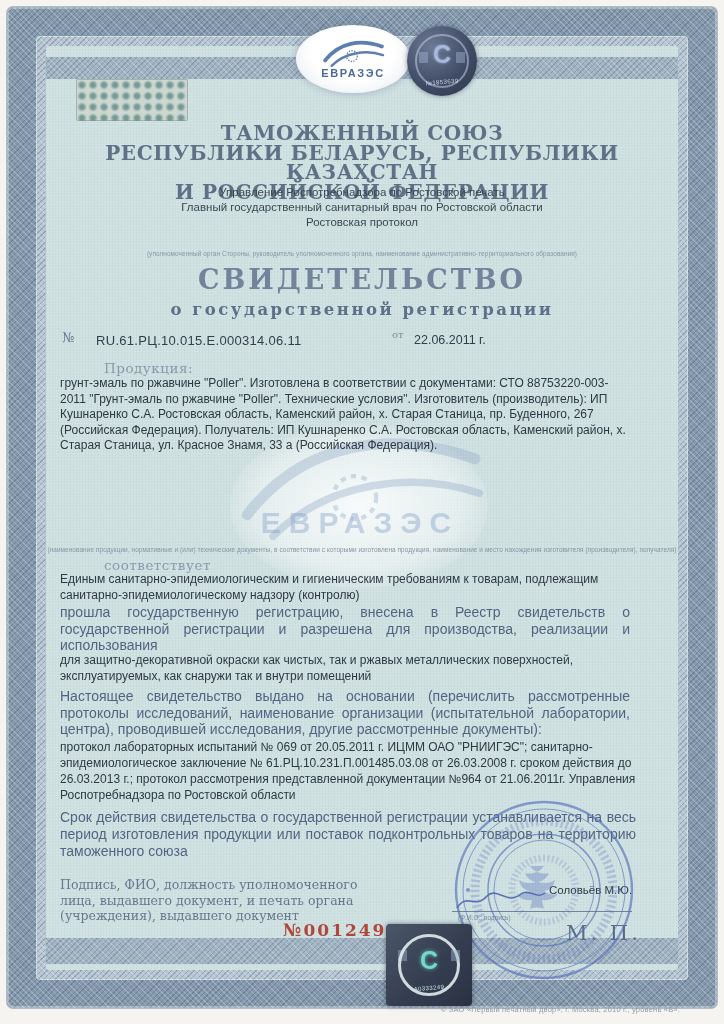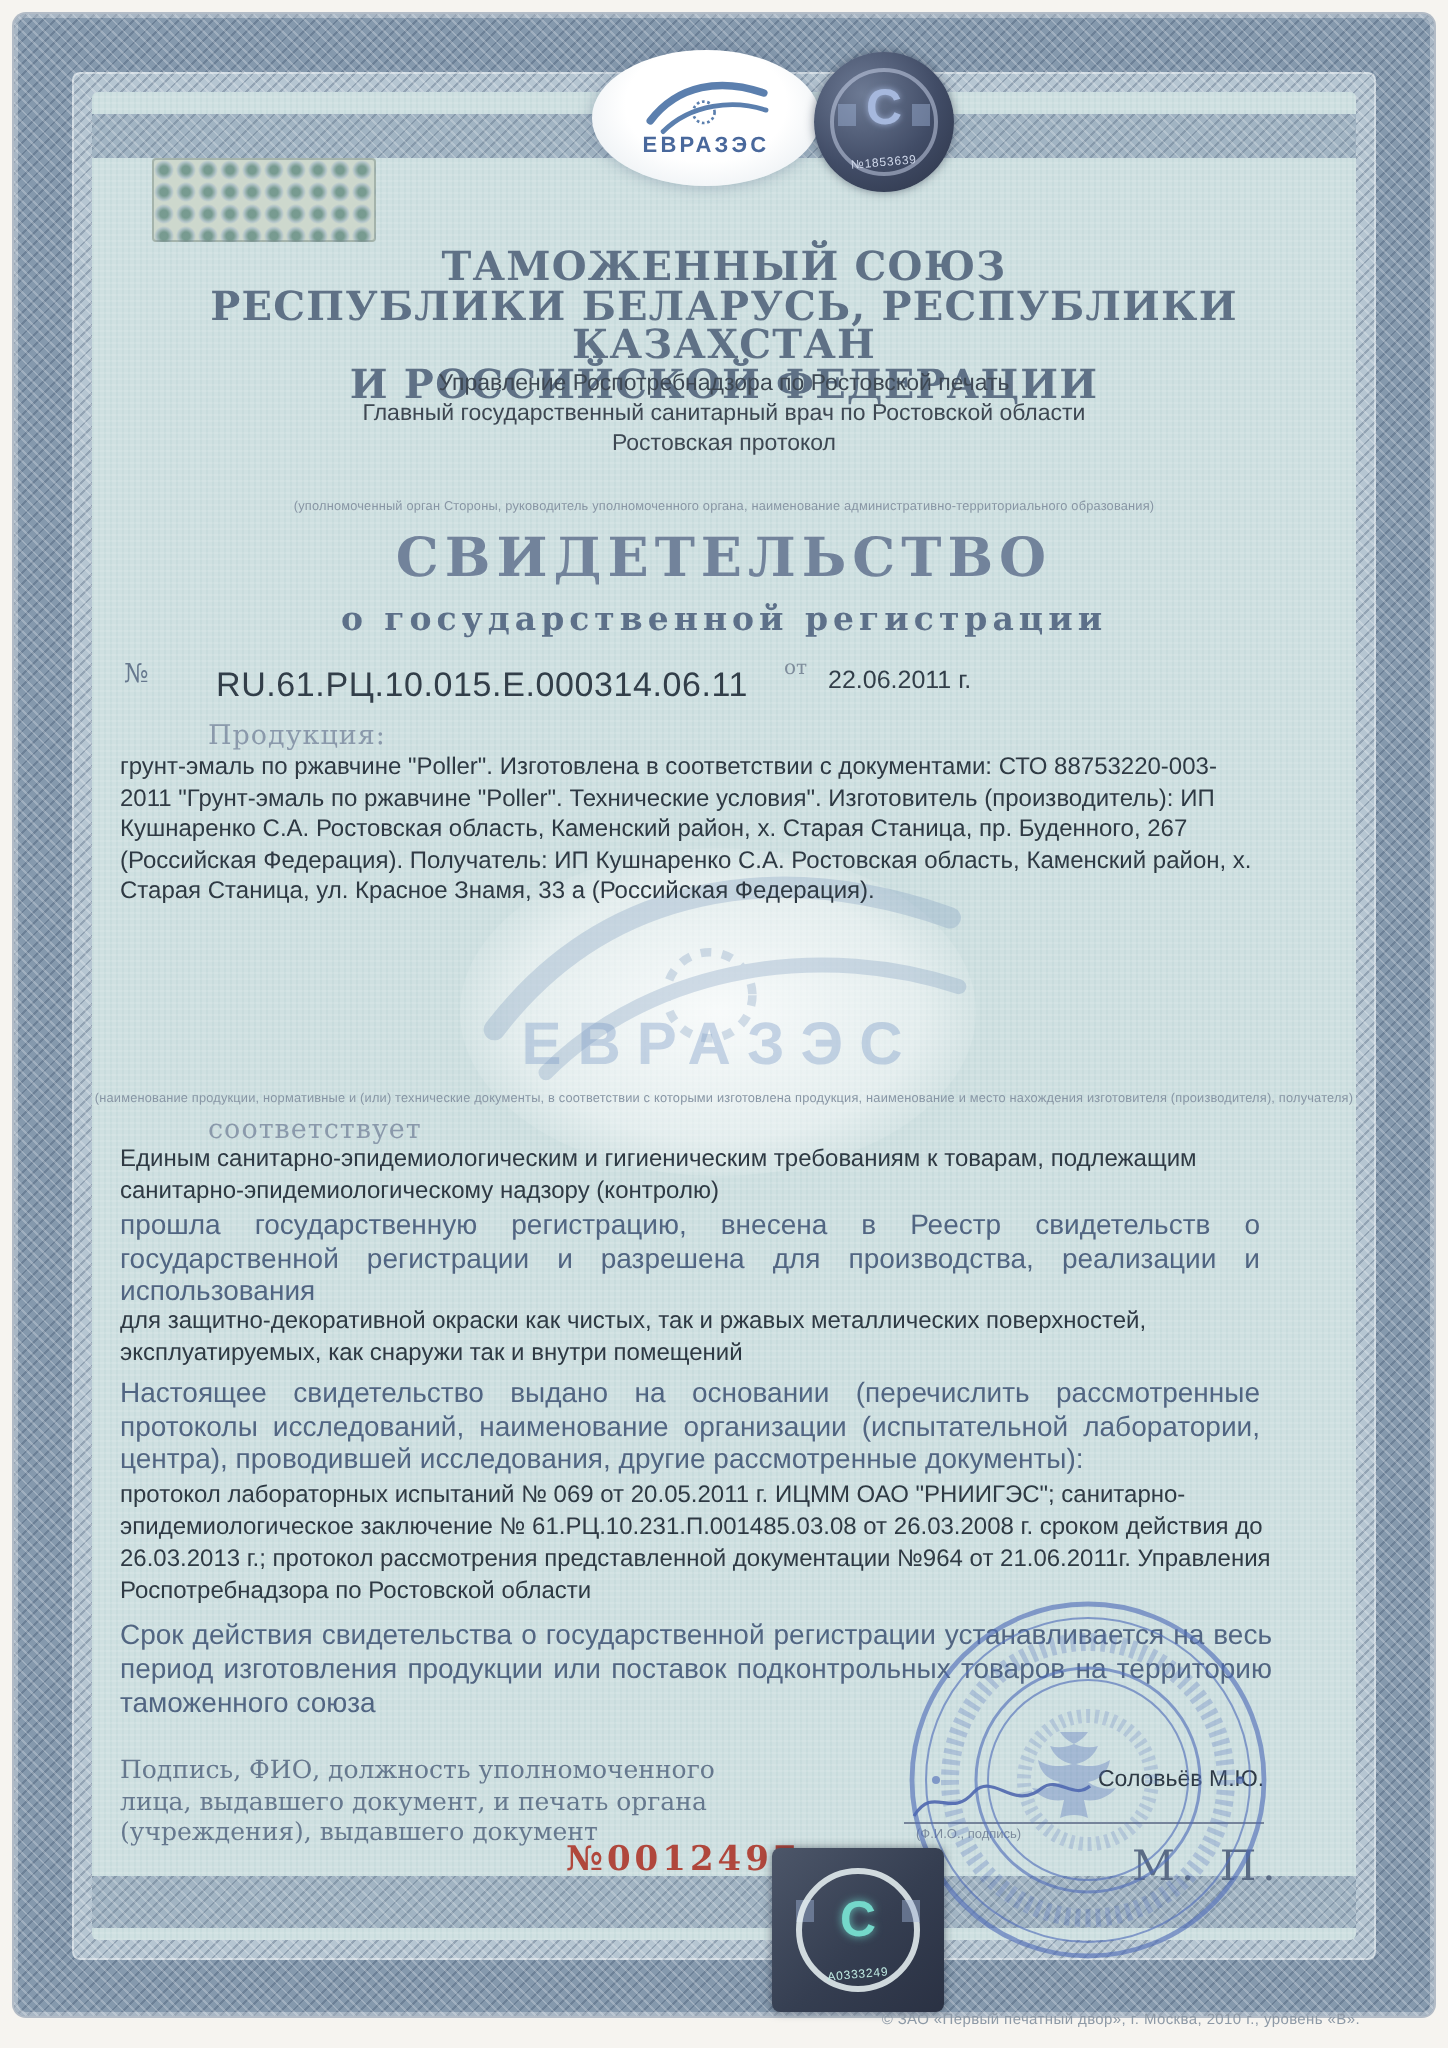--- a/index.html
+++ b/index.html
@@ -64,21 +64,21 @@
   .authority-lines { left:60px; right:60px; top:185px; color:#3d4752; font-size:11.5px; line-height:15px; }
   .tiny-note { color:#8795a4; font-size:6.4px; letter-spacing:.1px; }
   .authority-note { left:46px; right:46px; top:250px; }
 
   .doc-title { left:60px; right:60px; top:264px; font-weight:bold; font-size:27px;
     letter-spacing:3px; color:#72839b; }
   .doc-subtitle { left:60px; right:60px; top:300px; font-weight:bold; font-size:16.5px;
     letter-spacing:2.5px; color:#5d7089; }
 
   .num-label { left:62px; top:330px; font-size:13px; color:#66788e; }
-  .num-value { left:96px; top:333px; font-size:17px; color:#323e49; letter-spacing:.3px;margin-left:12px; }
+  .num-value { left:96px; top:333px; font-size:13px; color:#323e49; letter-spacing:.3px; }
   .from-label { left:392px; top:329px; font-size:10px; color:#7e8c9b; }
   .date-value { left:414px; top:333px; font-size:12.5px; color:#323e49; }
 
   .section-label { font-size:13.5px; color:#8a99ab; letter-spacing:.5px;margin-left:44px; }
   .body-sans { font-size:12px; line-height:15.5px; color:#2e3943; }
   .body-serif { font-size:14px; line-height:16.5px; color:#516582; text-align:justify; }
 
   .product-label { left:60px; top:360px; }
   .product-text { left:60px; top:376px; width:566px; }
   .product-note { left:46px; right:46px; top:546px; }

